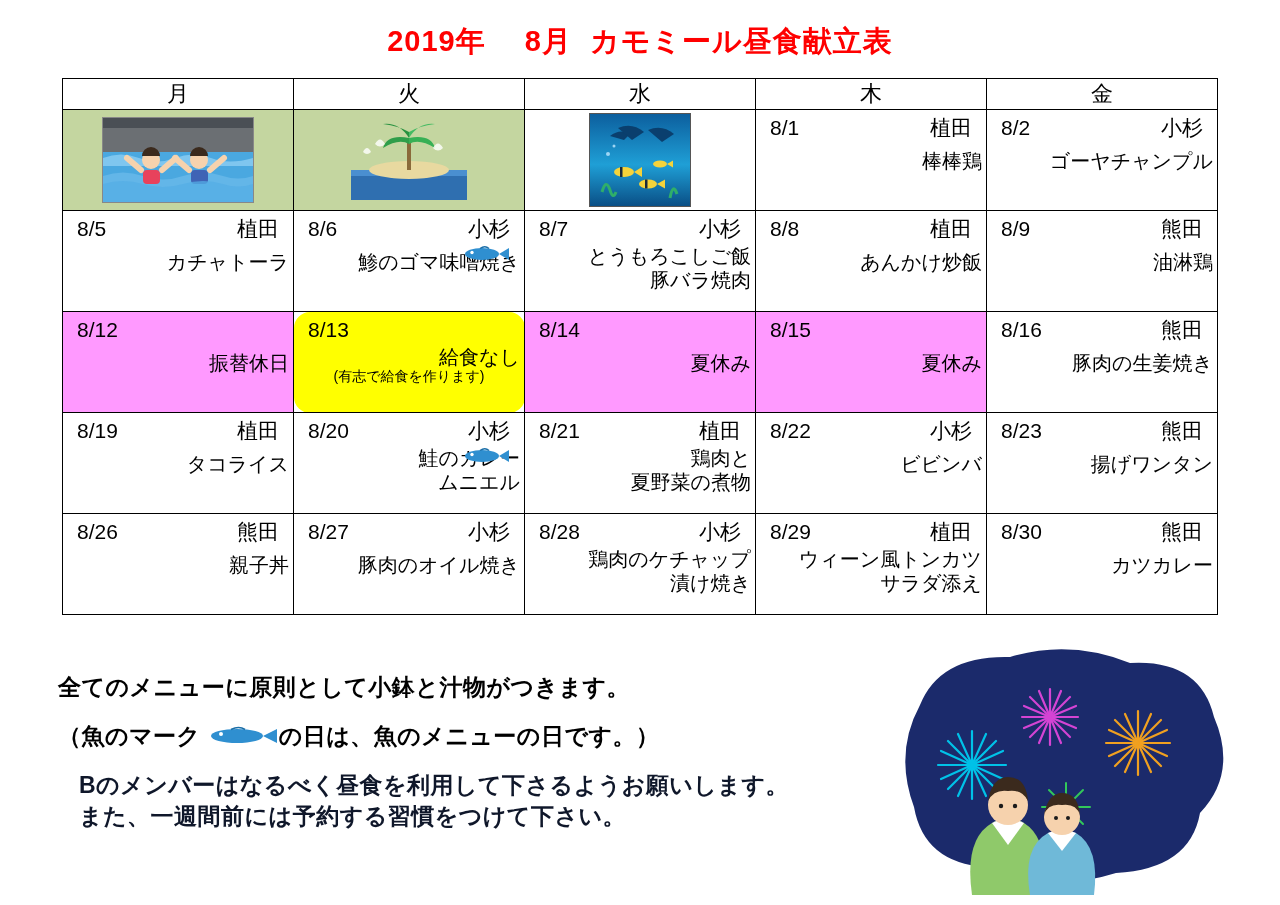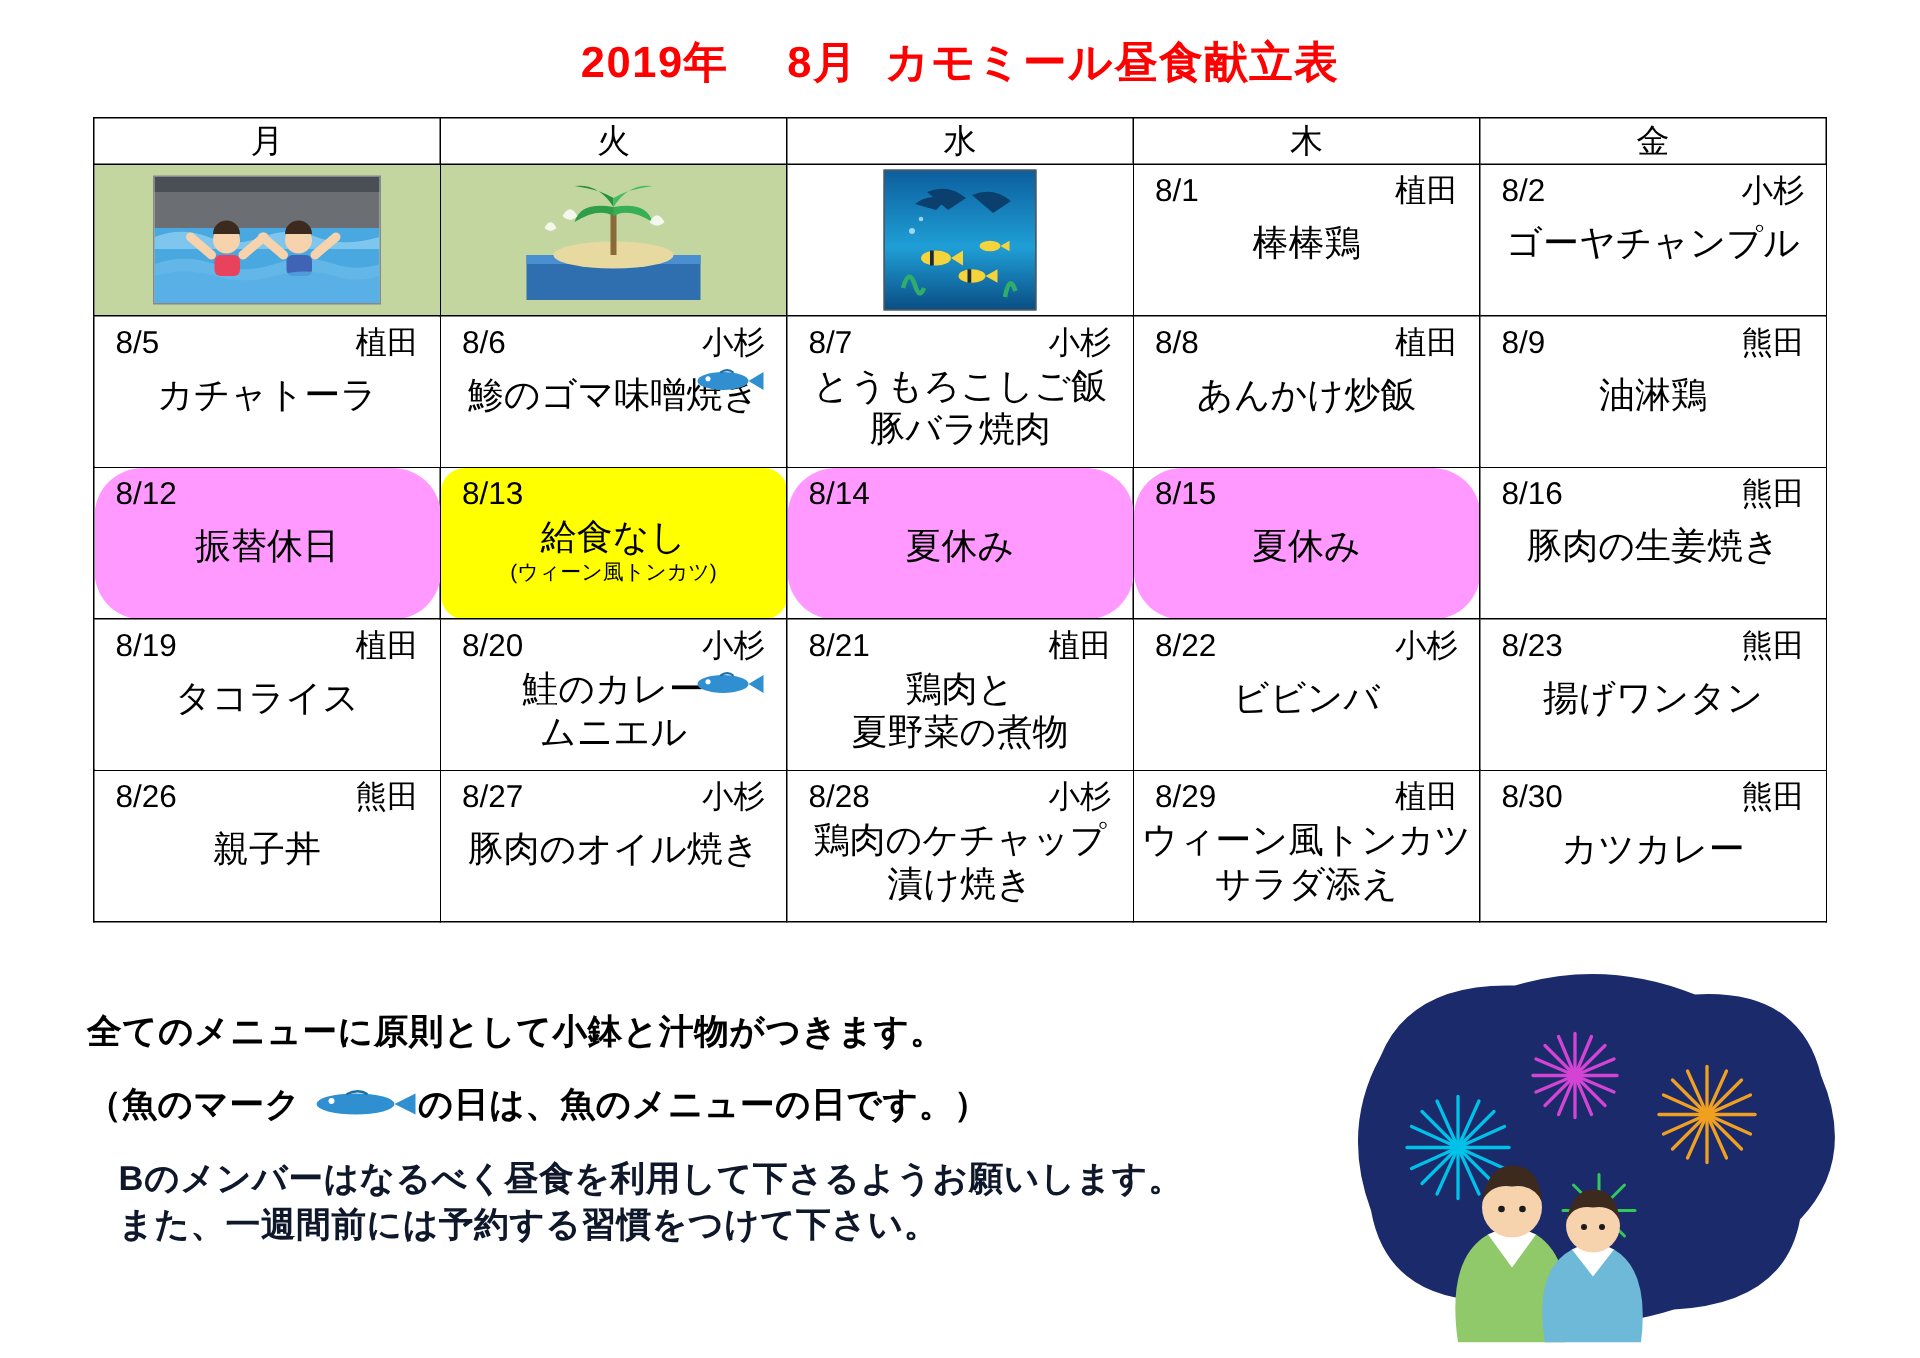--- a/index.html
+++ b/index.html
@@ -61,36 +61,36 @@
     display: flex;
     justify-content: space-between;
     align-items: baseline;
     padding: 6px 14px 0 14px;
     font-size: 21px;
     line-height: 1.1;
   }
   .cellhead .date { white-space: pre; }
   .cellhead .staff { white-space: pre; }
   .menu {
-    text-align: center;
-    font-size: 24px;
+    text-align: right;
+    font-size: 20px;
     line-height: 1.2;
     padding: 10px 4px 0 4px;
     white-space: pre-line;
   }
   .menu.tight {
     padding-top: 4px;
   }
   .submenu {
     text-align: center;
     font-size: 14px;
     line-height: 1.1;
     white-space: pre-line;
   }
-  .pink { background: #ff99ff !important; border-radius: 32px; }
+  .pink { background: #ff99ff !important; }
   .yellow { background: #ffff00 !important; border-radius: 16px; }
   .green { background: #c4d6a0 !important; }
   .holiday .cellhead { color: #000; }
   .fish {
     position: absolute;
     right: 14px;
     top: 34px;
     width: 52px;
     height: 18px;
   }
@@ -315,21 +315,21 @@
             <span class="staff"></span>
           </div>
           <div class="menu">振替休日</div>
         </td>
         <td class="day yellow holiday">
           <div class="cellhead">
             <span class="date">8/13</span>
             <span class="staff"></span>
           </div>
           <div class="menu tight">給食なし</div>
-          <div class="submenu">(ウィーン風トンカツ)</div>
+          <div class="submenu">(有志で給食を作ります)</div>
         </td>
         <td class="day pink holiday">
           <div class="cellhead">
             <span class="date">8/14</span>
             <span class="staff"></span>
           </div>
           <div class="menu">夏休み</div>
         </td>
         <td class="day pink holiday">
           <div class="cellhead">

